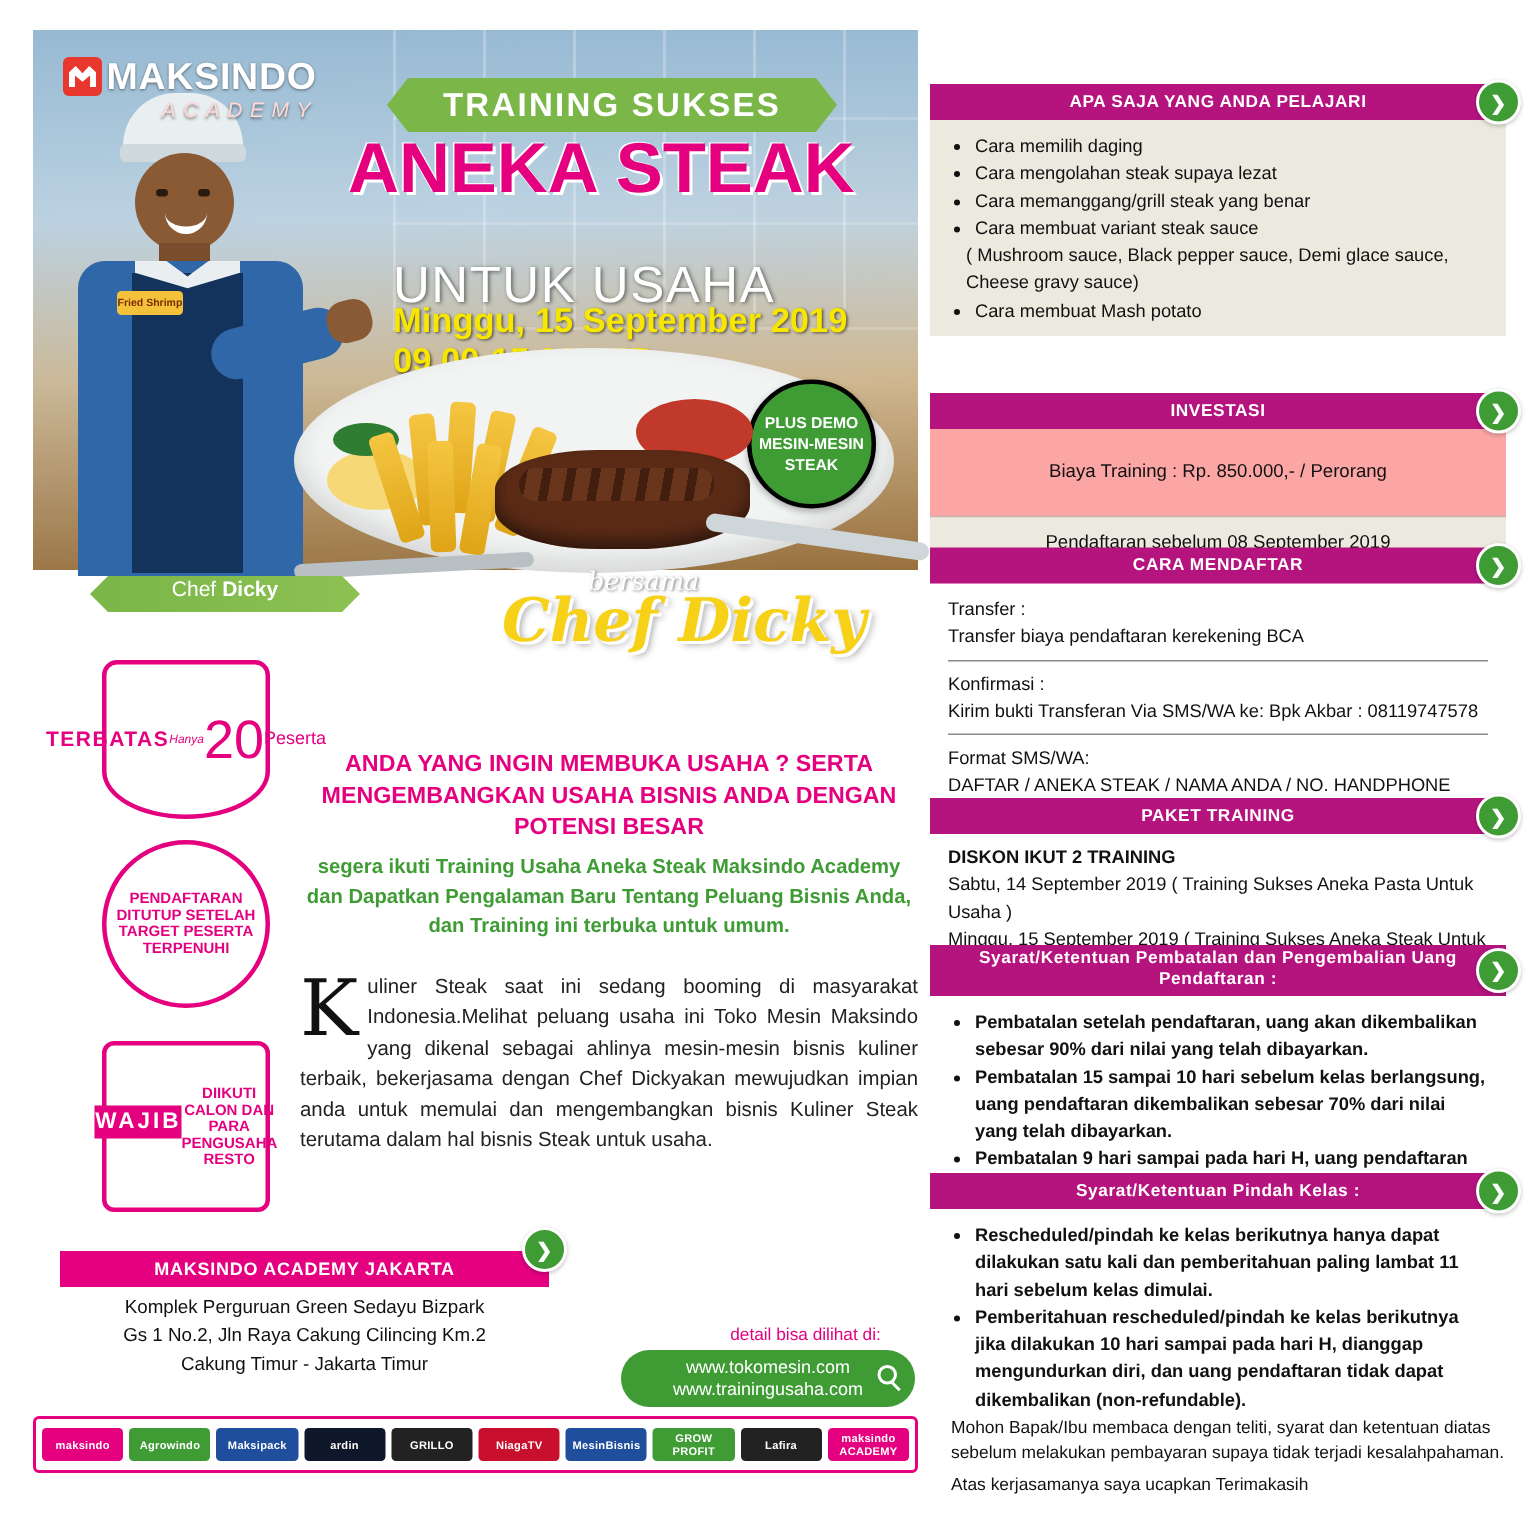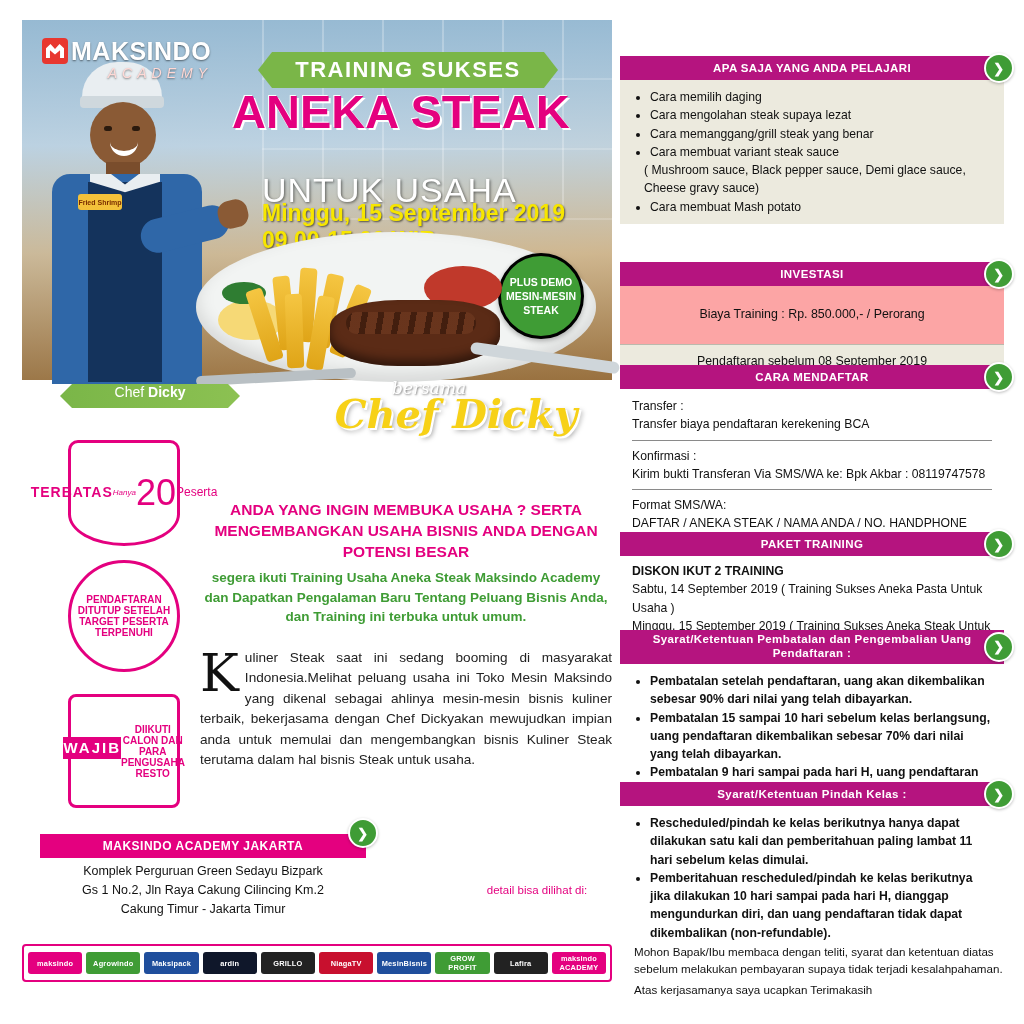--- a/index.html
+++ b/index.html
@@ -343,20 +343,25 @@
     <span>MAKSINDO ACADEMY JAKARTA</span>
     <span class="chev">❯</span>
   </div>
   <div class="addr-body">
     <div>Komplek Perguruan Green Sedayu Bizpark</div>
     <div>Gs 1 No.2, Jln Raya Cakung Cilincing Km.2</div>
     <div>Cakung Timur - Jakarta Timur</div>
   </div>
 
   <div class="detail-label">detail bisa dilihat di:</div>
+  <div class="web-pill">
+    <span>www.tokomesin.com</span>
+    <span>www.trainingusaha.com</span>
+    <span class="mag"></span>
+  </div>
 
   <div class="brandstrip">
     <div class="brand" style="background:#e4007f">maksindo</div>
     <div class="brand" style="background:#3f9c35">Agrowindo</div>
     <div class="brand" style="background:#1f4e9c">Maksipack</div>
     <div class="brand" style="background:#0f172a">ardin</div>
     <div class="brand" style="background:#222222">GRILLO</div>
     <div class="brand" style="background:#c8102e">NiagaTV</div>
     <div class="brand" style="background:#1f4e9c">MesinBisnis</div>
     <div class="brand" style="background:#3f9c35">GROW PROFIT</div>

